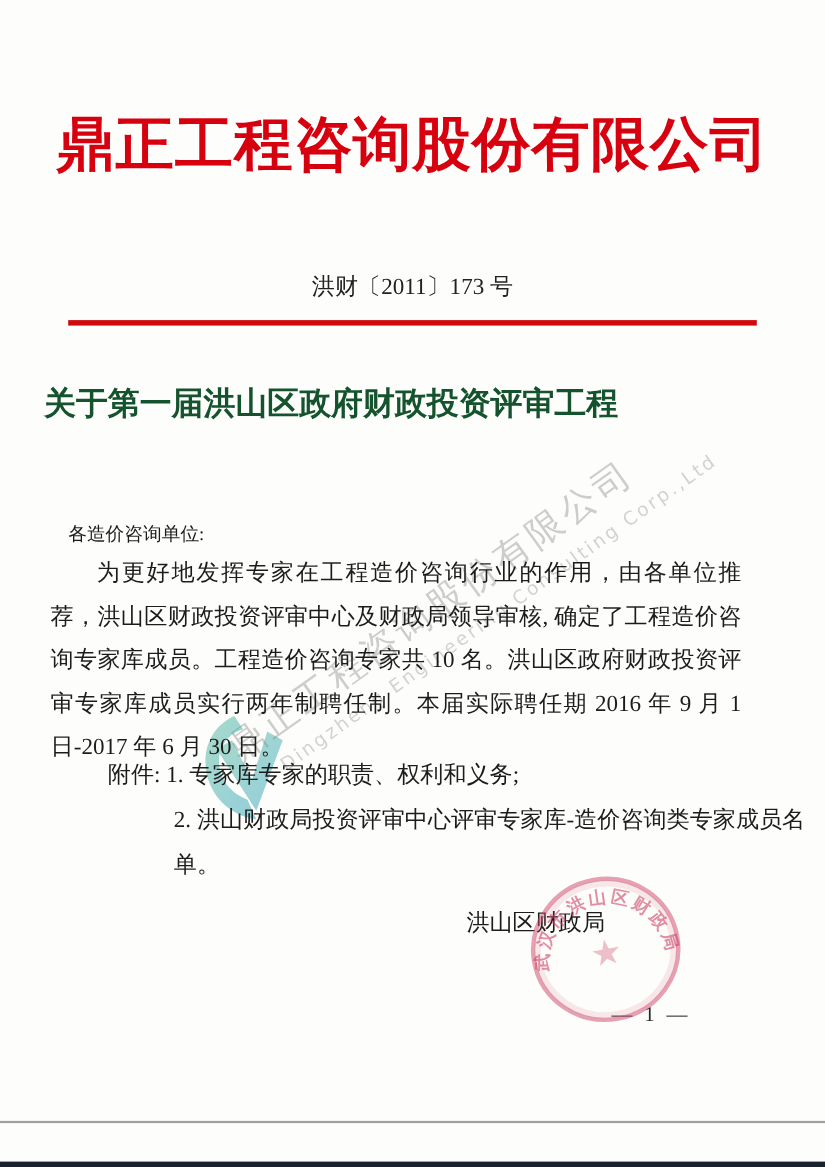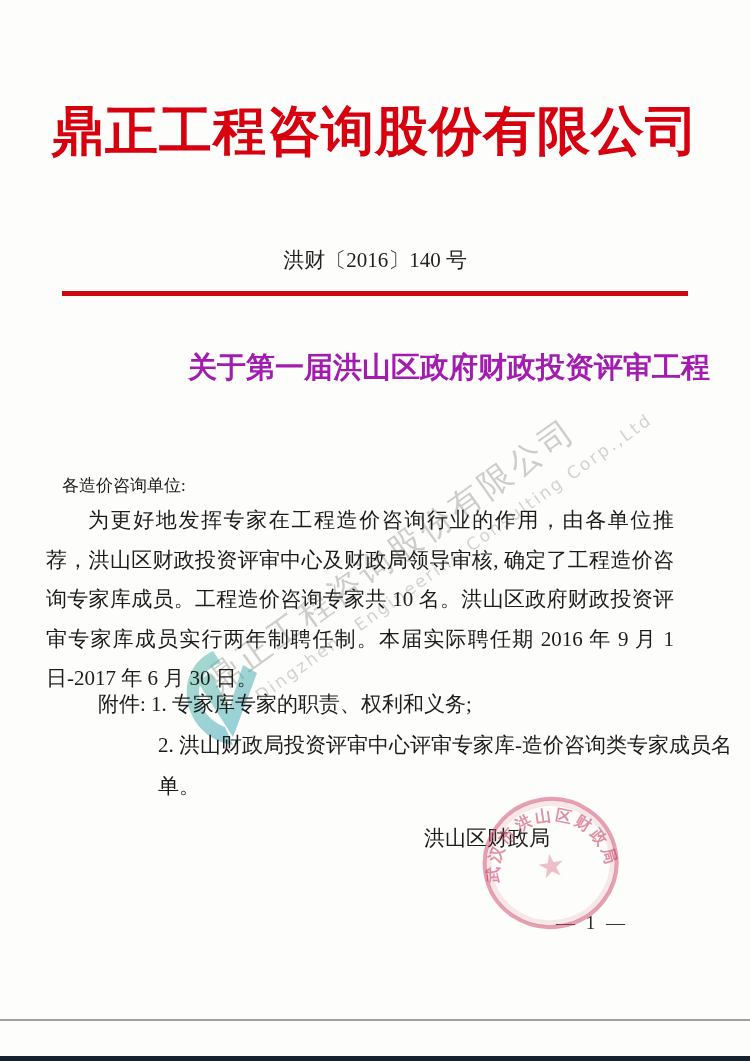--- a/index.html
+++ b/index.html
@@ -33,22 +33,22 @@
   }
   .doc-number {
     position:absolute; top:246px; left:0; width:750px; text-align:center;
     font-size:21px; color:#222; z-index:2;
   }
   .red-rule {
     position:absolute; top:291px; left:62px; width:626px; height:5px;
     background:#cf0a0f; z-index:2;
   }
   .doc-title {
-    position:absolute; top:344px; left:40px; width:670px; text-align:right;
-    font-size:29px; font-weight:bold; line-height:46px; color:#a21caf; z-index:2;
+    position:absolute; top:344px; left:40px; width:670px; text-align:left;
+    font-size:29px; font-weight:bold; line-height:46px; color:#14532d; z-index:2;
   }
   .salutation {
     position:absolute; top:474px; left:62px; font-size:17px; z-index:2;
   }
   .para {
     position:absolute; top:501px; left:46px; width:628px;
     font-size:21px; line-height:39.5px; text-align:justify; text-indent:2em;
     z-index:2;
   }
   .attachments {
@@ -90,21 +90,21 @@
       <linearGradient id="tg" x1="0" y1="0" x2="1" y2="1">
         <stop offset="0" stop-color="#53b99b"></stop>
         <stop offset="1" stop-color="#2f9fbe"></stop>
       </linearGradient>
     </defs>
     <path d="M30 6 C12 14 2 32 4 52 C6 76 24 96 50 100 L42 82 C26 76 16 62 16 48 C16 34 24 22 38 18 Z" fill="url(#tg)"></path>
     <path d="M28 28 L46 64 L60 20 L74 28 L50 92 L14 36 Z" fill="url(#tg)"></path>
   </svg>
 
   <div class="agency-title">鼎正工程咨询股份有限公司</div>
-  <div class="doc-number">洪财〔2016〕140 号</div>
+  <div class="doc-number">洪财〔2011〕173 号</div>
   <div class="red-rule"></div>
 
   <div class="doc-title">
     <div>关于第一届洪山区政府财政投资评审工程</div>
   </div>
 
   <div class="salutation">各造价咨询单位:</div>
   <div class="para">为更好地发挥专家在工程造价咨询行业的作用，由各单位推荐，洪山区财政投资评审中心及财政局领导审核, 确定了工程造价咨询专家库成员。工程造价咨询专家共 10 名。洪山区政府财政投资评审专家库成员实行两年制聘任制。本届实际聘任期 2016 年 9 月 1 日-2017 年 6 月 30 日。</div>
 
   <div class="attachments">

